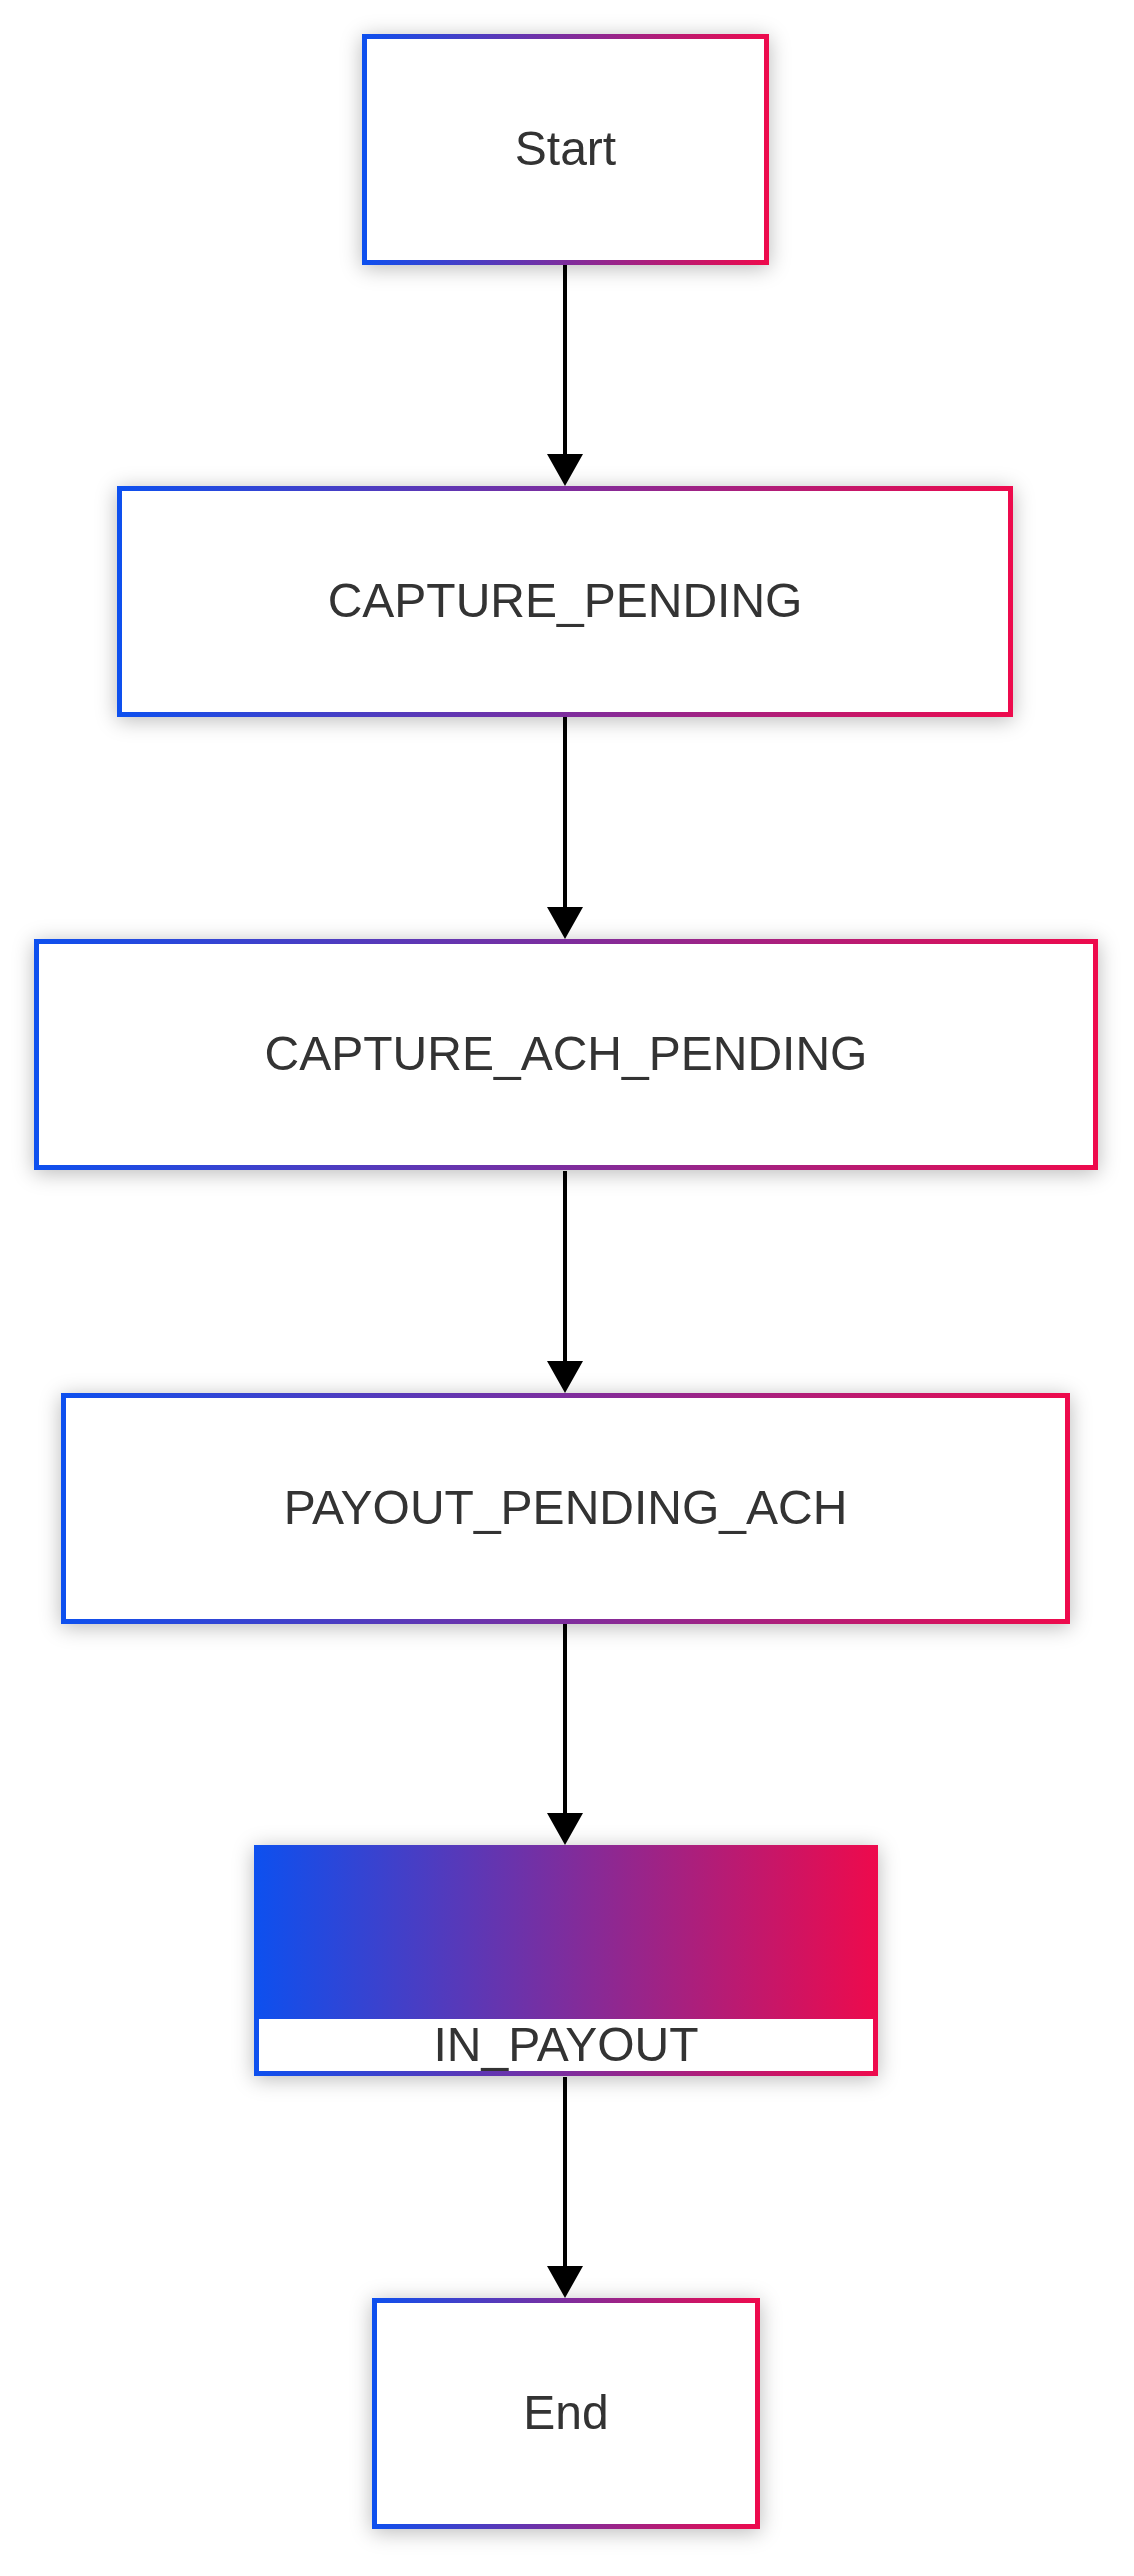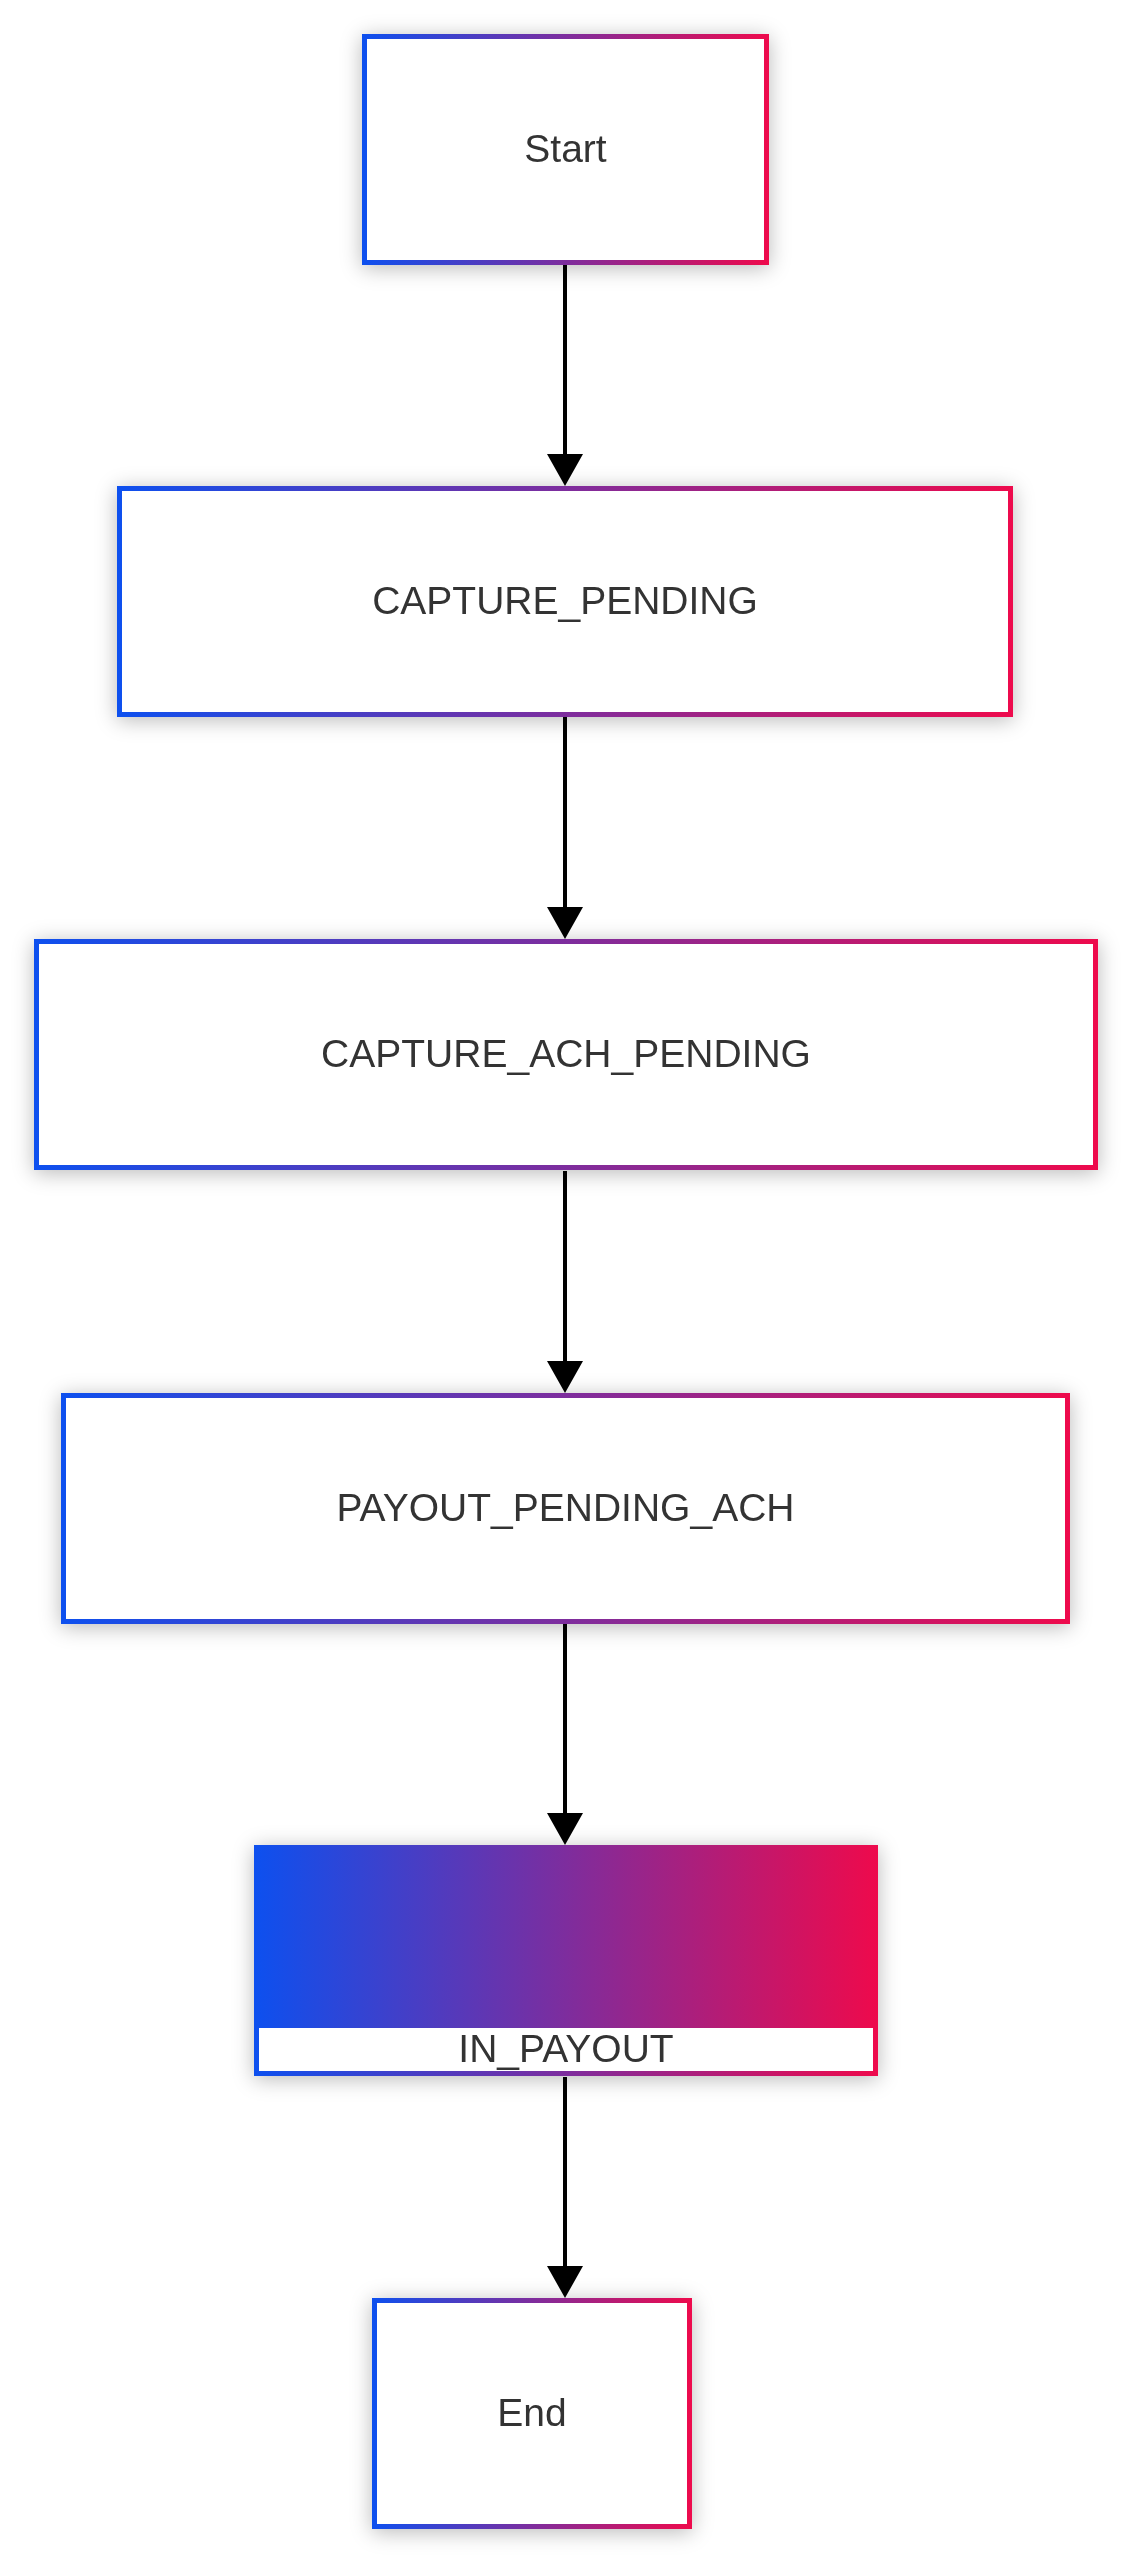--- a/index.html
+++ b/index.html
@@ -25,32 +25,32 @@
     box-sizing: border-box;
   }
   .node-fill {
     flex: 1;
     background: var(--node-fill, #ffffff);
     display: flex;
     align-items: center;
     justify-content: center;
   }
   .node-label {
-    font-size: 39px;
+    font-size: 48px;
     line-height: 1.1;
     color: var(--text, #333333);
     white-space: nowrap;
   }
   
   .n0 { left: 362px; top: 34px;   width: 407px;  height: 231px; }
   .n1 { left: 117px; top: 486px;  width: 896px; height: 231px; justify-content: center; }
   .n2 { left: 34px;  top: 939px; width: 1064px; height: 231px; }
   .n3 { left: 61px;  top: 1393px; width: 1009px; height: 231px; }
   .n4 { left: 254px; top: 1845px; width: 624px;  height: 231px; align-items: flex-end; }
-  .n5 { left: 372px; top: 2298px; width: 320px;  height: 231px; }
+  .n5 { left: 372px; top: 2298px; width: 388px;  height: 231px; }
   
   .edge {
     position: absolute;
     left: 547px;
     width: 36px;
   }
   .edge-line {
     position: absolute;
     left: 16px;
     top: 0;

